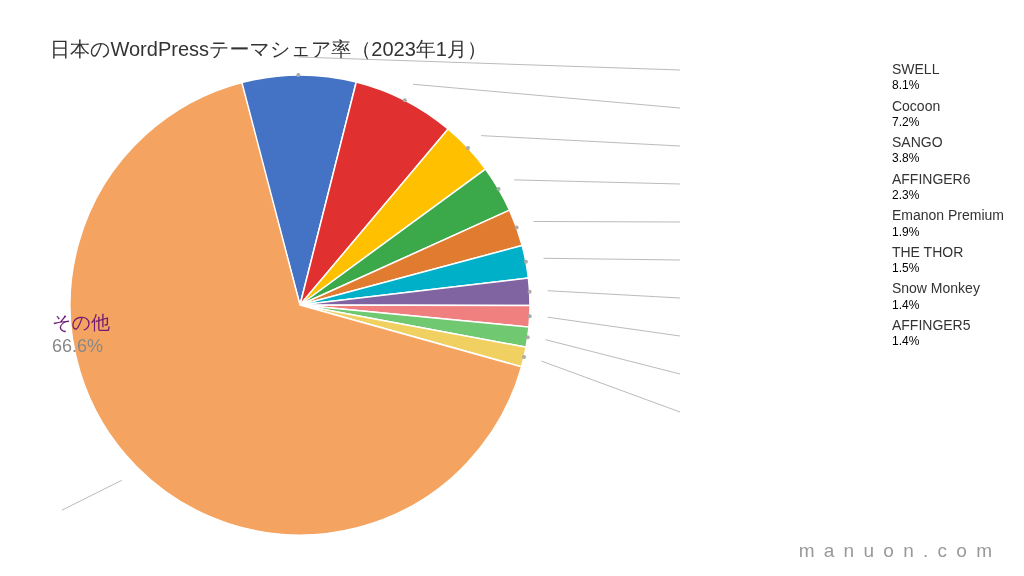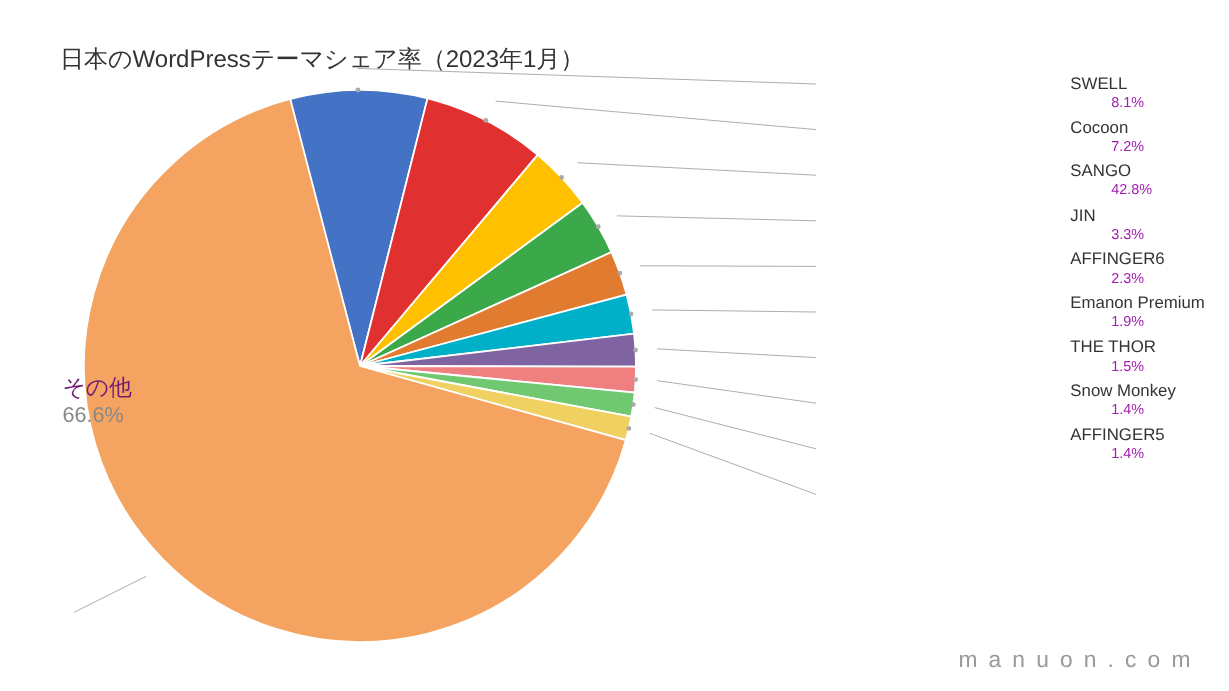--- a/index.html
+++ b/index.html
@@ -44,23 +44,22 @@
       flex-direction: column;
       align-items: flex-start;
     }
     .legend-name {
       font-size: 14px;
       color: #333;
       line-height: 1.3;
     }
     .legend-pct {
       font-size: 12px;
-      color: #a21caf;
+      color: #000000;
       line-height: 1.2;
-      margin-left: 34px;
     }
     #watermark {
       position: absolute;
       bottom: 14px;
       right: 30px;
       font-size: 19px;
       color: #999;
       letter-spacing: 2px;
     }
     .otros-label {
@@ -125,25 +124,21 @@
   <div class="legend-item">
         <div class="legend-name">SWELL</div>
         <div class="legend-pct">8.1%</div>
       </div>
       <div class="legend-item">
         <div class="legend-name">Cocoon</div>
         <div class="legend-pct">7.2%</div>
       </div>
       <div class="legend-item">
         <div class="legend-name">SANGO</div>
-        <div class="legend-pct">42.8%</div>
-      </div>
-      <div class="legend-item">
-        <div class="legend-name">JIN</div>
-        <div class="legend-pct">3.3%</div>
+        <div class="legend-pct">3.8%</div>
       </div>
       <div class="legend-item">
         <div class="legend-name">AFFINGER6</div>
         <div class="legend-pct">2.3%</div>
       </div>
       <div class="legend-item">
         <div class="legend-name">Emanon Premium</div>
         <div class="legend-pct">1.9%</div>
       </div>
       <div class="legend-item">

